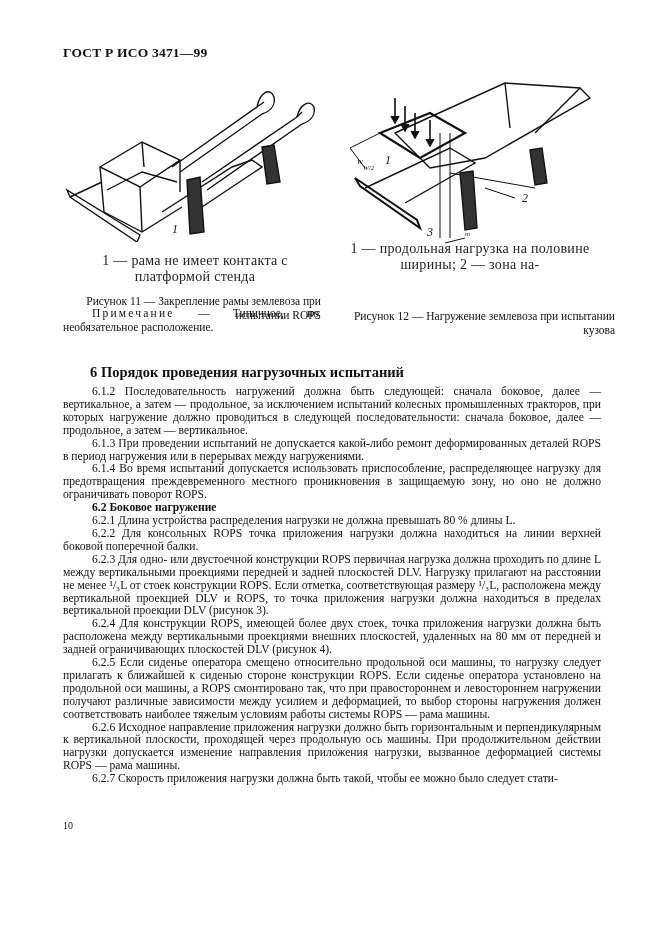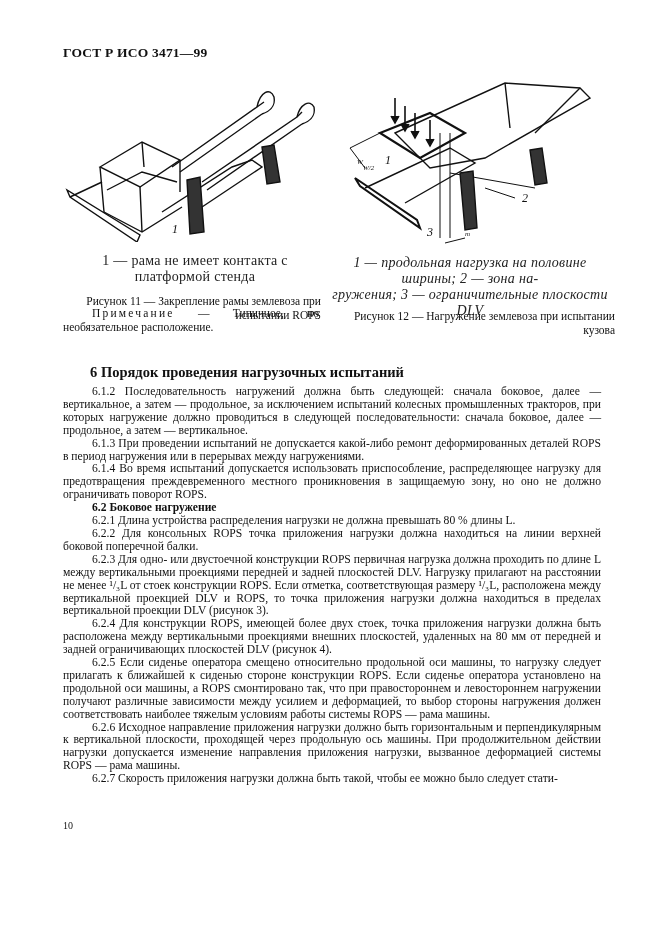--- a/index.html
+++ b/index.html
@@ -76,23 +76,22 @@
     <path d="M125 95 L138 93 L142 150 L130 152 Z" fill="#333"></path>
     <path d="M195 72 L207 70 L212 105 L200 107 Z" fill="#333"></path>
   </svg>
   <span style="position:absolute; left:50px; top:75px; font-style:italic; font-size:12px;">1</span>
   <span style="position:absolute; left:187px; top:113px; font-style:italic; font-size:12px;">2</span>
   <span style="position:absolute; left:92px; top:147px; font-style:italic; font-size:12px;">3</span>
   <span style="position:absolute; left:28px; top:62px; font-style:italic; font-size:7px;margin-top:24px;">W/2</span>
   <span style="position:absolute; left:22px; top:80px; font-style:italic; font-size:7px;">W</span>
   <span style="position:absolute; left:130px; top:152px; font-style:italic; font-size:7px;">m</span>
 </div>
-<div class="fig-legend" style="left:330px; top:255px; width:280px;font-style:italic;">
+<div class="fig-legend" style="left:330px; top:241px; width:280px;">
   <div>1 — продольная нагрузка на половине ширины; 2 — зона на-</div>
-  <div>гружения; 3 — ограничительные плоскости DLV</div>
 </div>
 <div class="fig-caption" style="left:330px; top:285px; width:285px;">
   <div>Рисунок 12 — Нагружение землевоза при испытании</div>
   <div>кузова</div>
 </div>
 
 <div class="note">
   <span style="display:inline-block; width:29px;"></span><span class="spaced">Примечание</span><span> — Типичное, но необязательное расположение.</span>
 </div>
 

